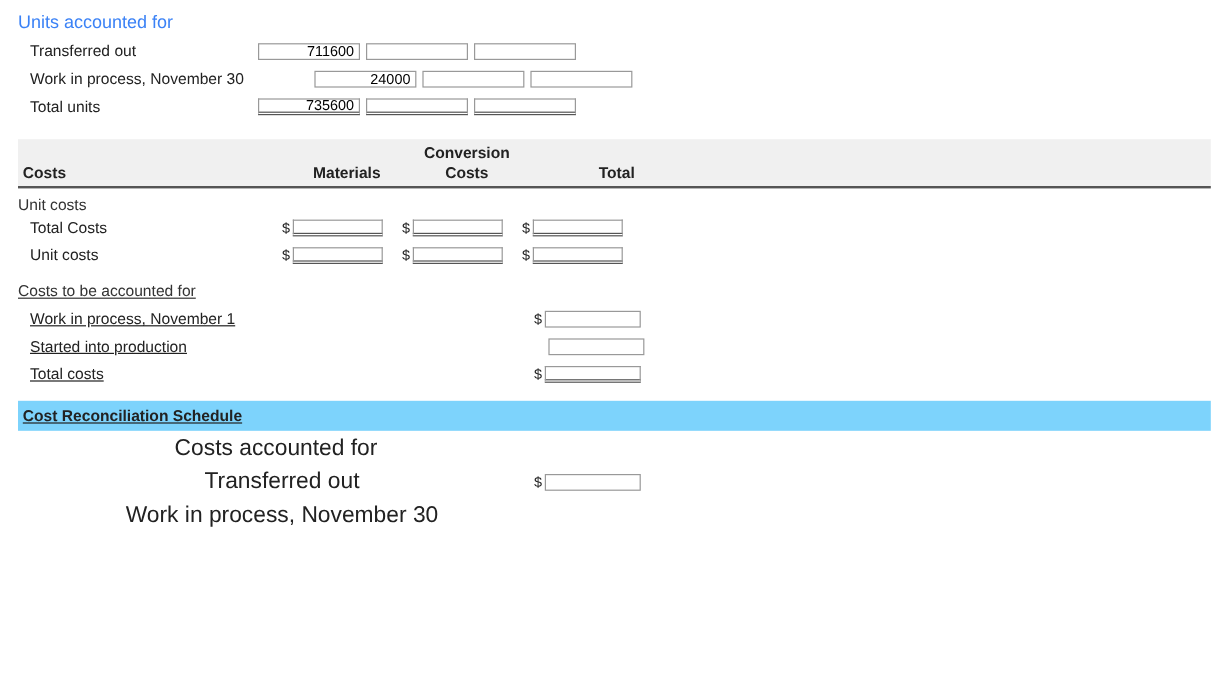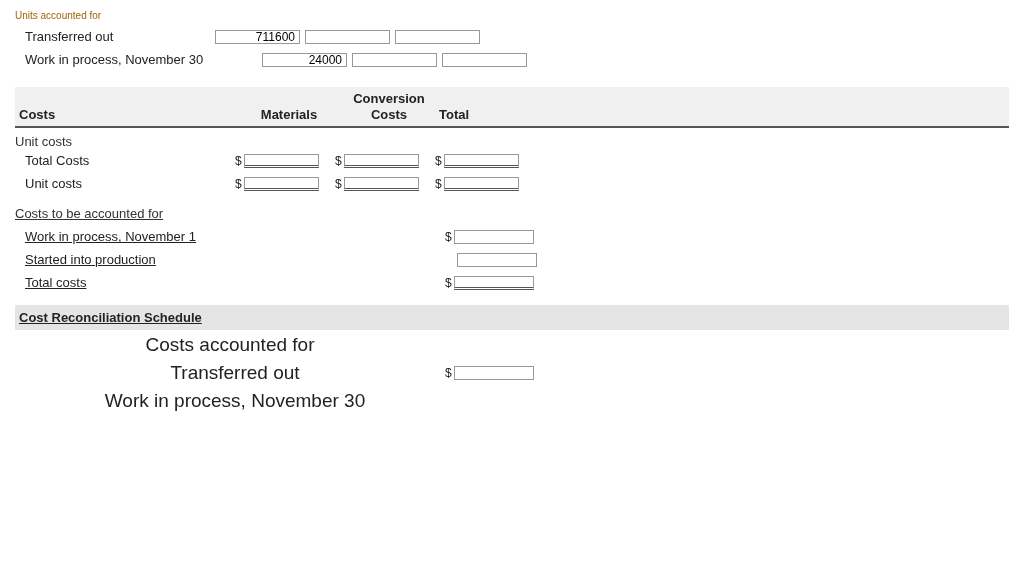--- a/index.html
+++ b/index.html
@@ -6,23 +6,23 @@
     body {
       font-family: Arial, sans-serif;
       font-size: 13px;
       background: #fff;
       color: #222;
       padding: 10px 15px;
     }
 
     .section-header {
       font-weight: normal;
-      font-size: 10px;
+      font-size: 15px;
       margin-bottom: 8px;
-      color: #a16207;
+      color: #3b82f6;
     }
 
     .units-section {
       margin-bottom: 20px;
     }
 
     .units-row {
       display: flex;
       align-items: center;
       margin-bottom: 8px;
@@ -88,21 +88,21 @@
     .col-conversion {
       width: 100px;
       text-align: center;
       font-weight: bold;
       font-size: 13px;
       line-height: 1.2;
     }
 
     .col-total {
       width: 90px;
-      text-align: left;
+      text-align: right;
       font-weight: bold;
       font-size: 13px;
     }
 
     .sub-section-label {
       font-size: 13px;
       margin: 6px 0 4px 0;
       color: #333;
     }
 
@@ -150,21 +150,21 @@
     }
 
     .costs-accounted-label.section-title {
       padding-left: 0;
       font-size: 13px;
       color: #333;
     }
 
     
     .reconciliation-header {
-      background: #e5e5e5;
+      background: #7dd3fc;
       padding: 5px 4px;
       margin-bottom: 4px;
     }
 
     .reconciliation-header span {
       font-weight: bold;
       font-size: 13px;
       text-decoration: underline;
     }
 
@@ -198,20 +198,26 @@
     <input class="input-box" value="" style="">
   </div>
 
   <div class="units-row">
     <div class="units-label indent">Work in process, November 30</div>
     <input class="input-box" value="24000" style="text-align: right; margin-left: 47px;">
     <input class="input-box" value="" style="">
     <input class="input-box" value="" style="">
   </div>
 
+  <div class="units-row">
+    <div class="units-label indent">Total units</div>
+    <input class="input-box double-underline" value="735600" style="text-align: right;">
+    <input class="input-box double-underline" value="" style="">
+    <input class="input-box double-underline" value="" style="">
+  </div>
 </div>
 
 <div class="costs-table-section">
 
   <div class="table-header-row">
     <div class="col-costs">Costs</div>
     <div class="col-materials">Materials</div>
     <div class="col-conversion">
       <span style="white-space:pre-line;">Conversion
 Costs</span>

